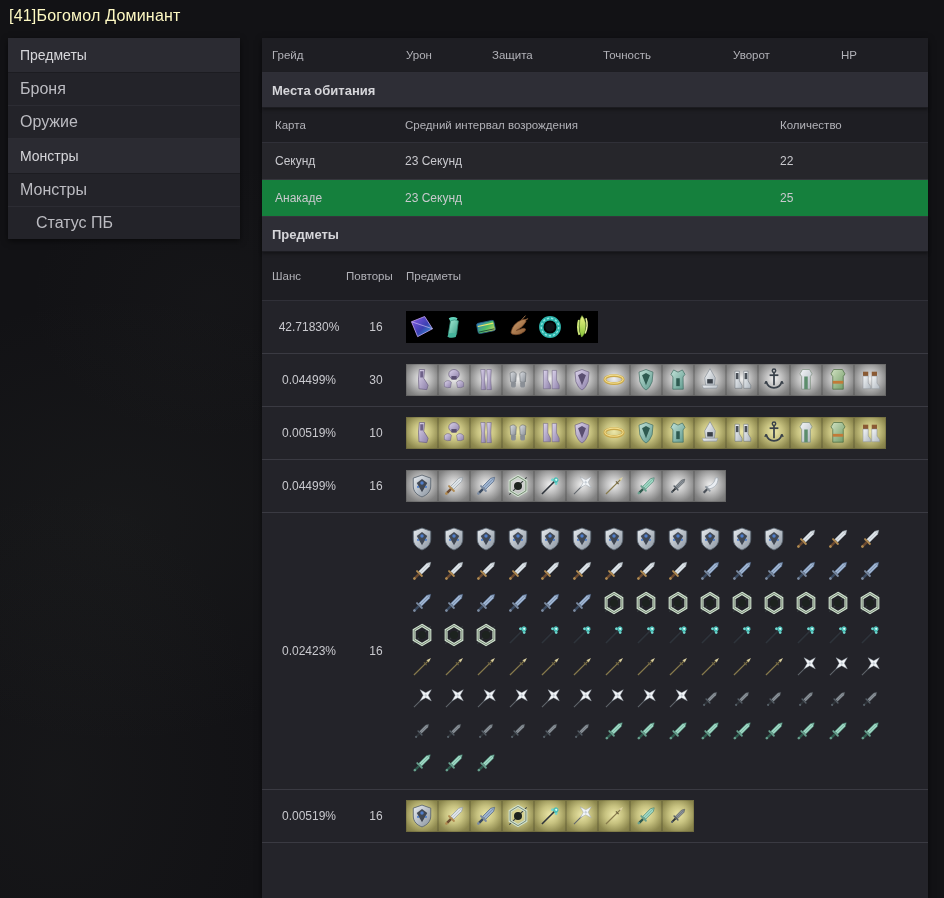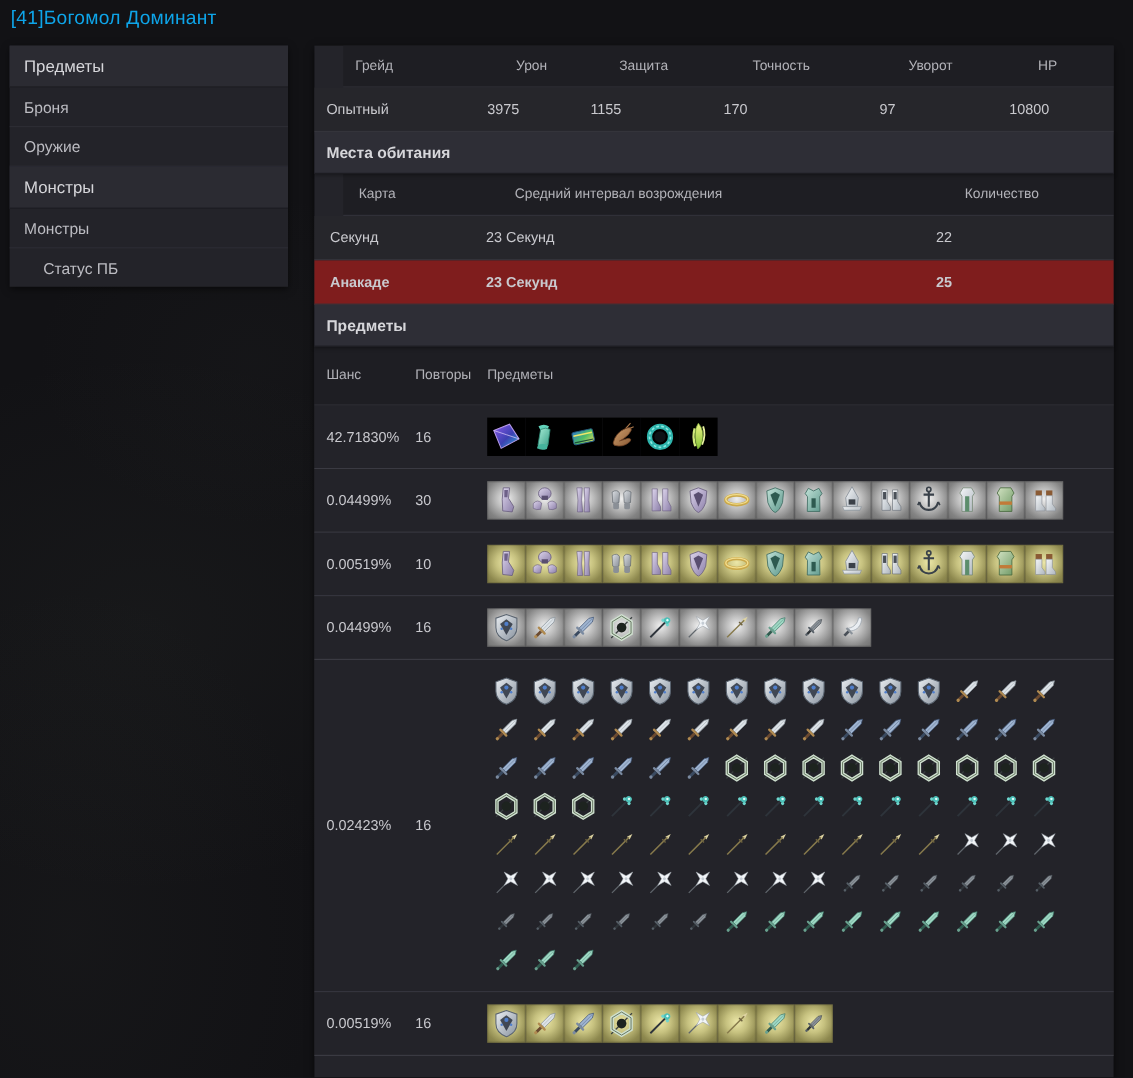--- a/index.html
+++ b/index.html
@@ -10,63 +10,63 @@
   }
   
   body::before{
     content:"";position:absolute;inset:0;pointer-events:none;
     background:
       radial-gradient(420px 320px at 120px 520px, rgba(95,105,90,.07), transparent 70%),
       radial-gradient(300px 420px at 60px 780px, rgba(90,95,85,.06), transparent 70%),
       radial-gradient(260px 200px at 210px 300px, rgba(80,85,80,.05), transparent 70%);
   }
   .page-title{
-    position:absolute;left:9px;top:7px;font-size:16px;color:#0ea5e9;letter-spacing:.2px;
+    position:absolute;left:9px;top:7px;font-size:16px;color:#fef9c3;letter-spacing:.2px;
   }
   
   .sidebar{
     position:absolute;left:8px;top:38px;width:232px;
     background:#232329;box-shadow:0 2px 6px rgba(0,0,0,.55);
   }
   .side-header{
     height:34px;display:flex;align-items:center;padding:0 12px;
     background:#2b2b32;border-bottom:1px solid #1c1c21;
     font-size:14px;color:#d6d6da;
   }
   .side-item{
     height:32px;display:flex;align-items:center;padding:0 12px;
-    font-size:13px;color:#bcbcc2;border-bottom:1px solid #2c2c33;cursor:pointer;
+    font-size:16px;color:#bcbcc2;border-bottom:1px solid #2c2c33;cursor:pointer;
   }
   .side-item:last-child{border-bottom:none;padding-left:28px;}
   
   .main{
     position:absolute;left:262px;top:38px;width:666px;height:860px;
     background:#24242a;box-shadow:0 2px 6px rgba(0,0,0,.55);
   }
   .sec-header{
     height:34px;display:flex;align-items:center;padding:0 10px;
     background:#2e2e36;border-bottom:1px solid #1c1c21;
     font-size:13px;font-weight:bold;color:#d6d6da;
     box-shadow:0 2px 3px rgba(0,0,0,.35);position:relative;z-index:2;
   }
   .thead{
     background:#1e1e23;border-bottom:1px solid #303038;
     font-size:11.5px;color:#b2b2b8;
   }
   .trow{font-size:12px;color:#c9c9ce;background:#26262b;border-bottom:1px solid #36363d;}
-  .trow.alt{background:#7f1d1d;font-weight:bold;}
+  .trow.alt{background:#15803d;}
   .grid{display:grid;align-items:center;padding-left:10px;box-sizing:border-box;}
   .params-grid{grid-template-columns:134px 86px 111px 130px 108px 1fr;}
   .places-grid{grid-template-columns:130px 375px 1fr;padding-left:13px;}
   .drops-grid{grid-template-columns:74px 60px 1fr;}
-  .params-grid.thead,.places-grid.thead{height:35px;margin-left:24px;}
+  .params-grid.thead,.places-grid.thead{height:35px;}
   .params-grid.trow,.places-grid.trow{height:37px;}
   .drops-grid.thead{height:49px;}
   .drop-row{background:#232329;border-bottom:1px solid #3a3a42;padding-top:10px;padding-bottom:10px;}
-  .drop-row .cell{font-size:12px;color:#c9c9ce;}
+  .drop-row .cell{font-size:12px;color:#c9c9ce;text-align:center;}
   
   .strip{display:flex;flex-wrap:wrap;line-height:0;}
   .strip.wrap15{width:480px;}
   .tile{
     width:32px;height:32px;display:inline-flex;align-items:center;justify-content:center;
     box-sizing:border-box;
   }
   .t-black{background:#000;}
   .t-gray{background:radial-gradient(circle at 50% 46%, #efefef 0%, #bdbdbd 36%, #838383 74%, #707070 100%);box-shadow:inset 0 0 0 1px rgba(0,0,0,.12);}
   .t-yellow{background:radial-gradient(circle at 50% 46%, #ece7a8 0%, #c6c17f 38%, #8e894f 76%, #7c7745 100%);box-shadow:inset 0 0 0 1px rgba(0,0,0,.12);}
@@ -92,28 +92,20 @@
   <section>
     <div id="params-table">
         <div class="grid thead params-grid">
           <div>Грейд</div>
           <div>Урон</div>
           <div>Защита</div>
           <div>Точность</div>
           <div>Уворот</div>
           <div>HP</div>
         </div>
-        <div class="grid trow params-grid">
-          <div>Опытный</div>
-          <div>3975</div>
-          <div>1155</div>
-          <div>170</div>
-          <div>97</div>
-          <div>10800</div>
-        </div>
       </div>
   </section>
   <section>
     <div class="sec-header">Места обитания</div>
     <div id="places-table">
         <div class="grid thead places-grid">
           <div>Карта</div>
           <div>Средний интервал возрождения</div>
           <div>Количество</div>
         </div>

